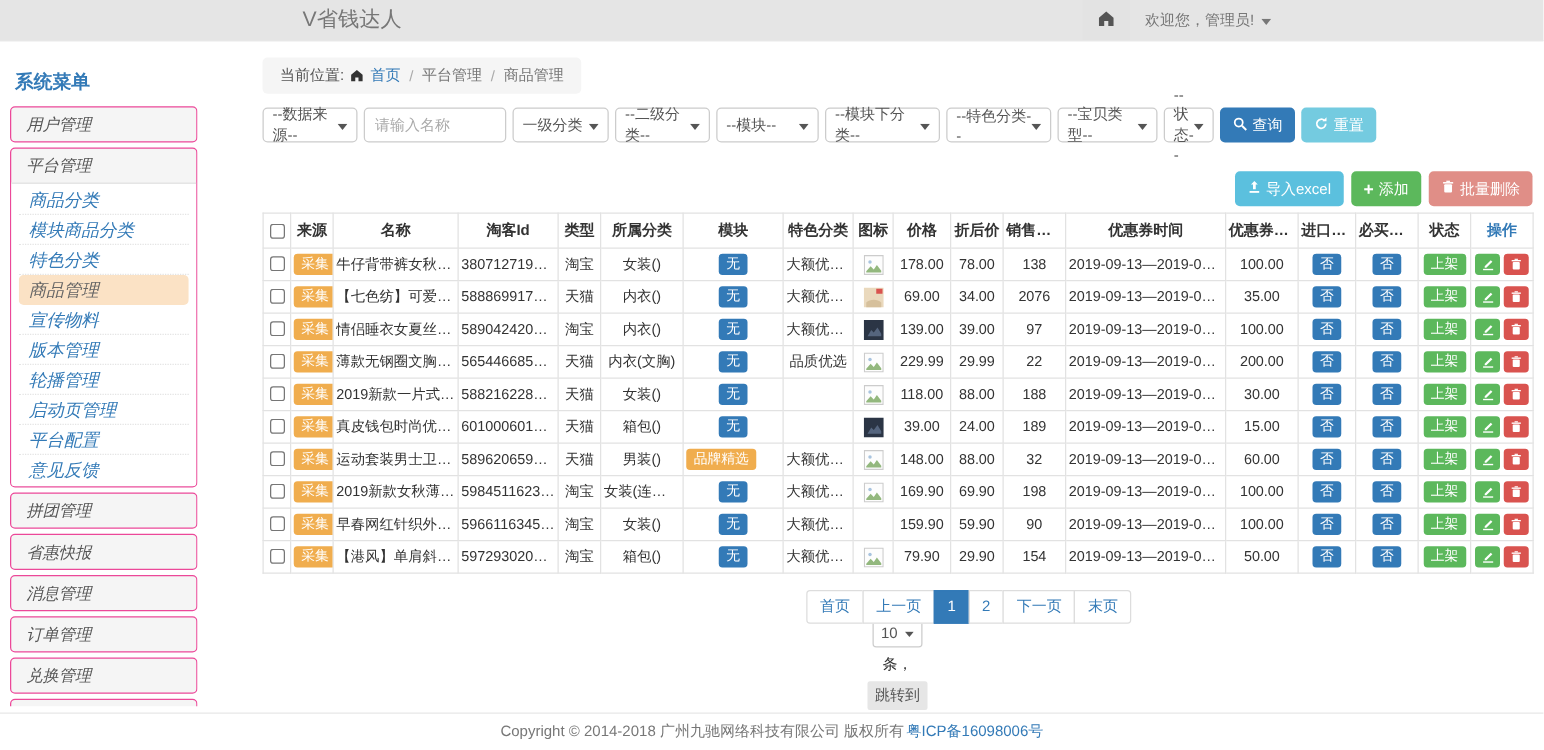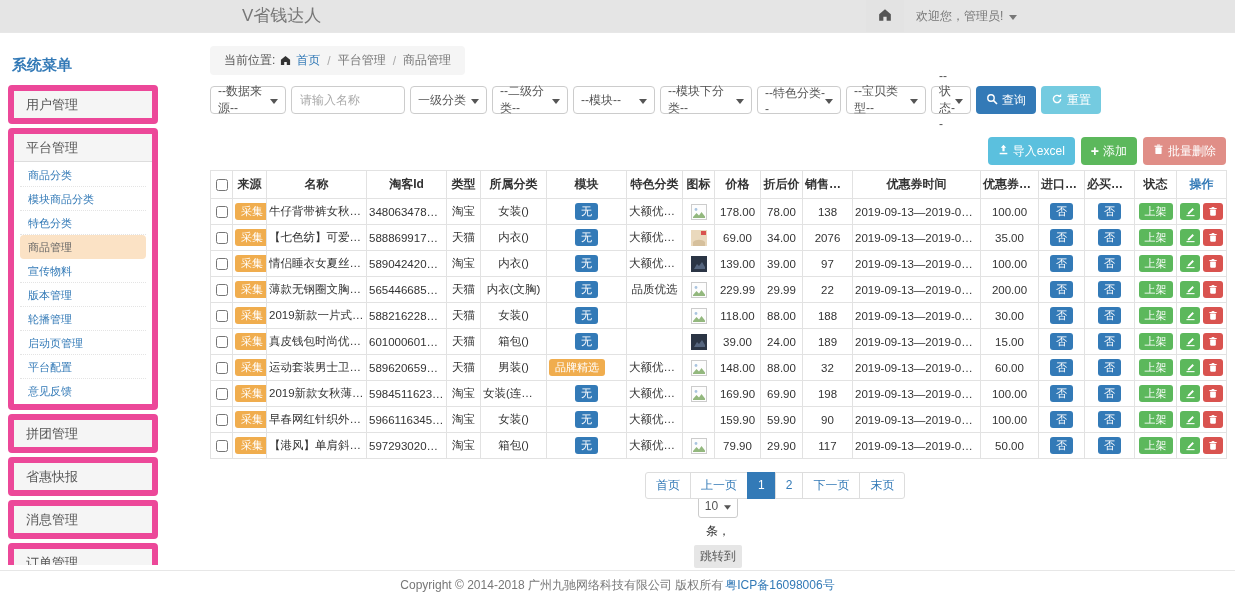--- a/index.html
+++ b/index.html
@@ -16,24 +16,24 @@
   
   .topbar{position:absolute;top:0;left:0;right:0;height:33px;background:#e5e5e5;border-bottom:1px solid #e7e7e7;}
   .brand{position:absolute;left:242px;top:0;line-height:32px;color:#777;font-size:17px;}
   .topbar-right{position:absolute;left:866px;top:0;bottom:0;display:flex;align-items:stretch;}
   .home-btn{width:38px;background:#e3e3e3;display:flex;align-items:center;justify-content:center;cursor:pointer;}
   .user-menu{display:flex;align-items:center;gap:6px;padding:0 12px;color:#777;cursor:pointer;}
 
   
   .sidebar{position:absolute;left:8px;top:52px;width:150px;height:513px;overflow:hidden;}
   .side-title{color:var(--primary);font-weight:bold;font-size:15px;padding:4px 4px 10px;}
-  .panel{border:6px solid #ec4899;border-radius:4px;margin-bottom:4px;background:#f5f5f5;overflow:hidden;}
+  .panel{border:1px solid #ec4899;border-radius:4px;margin-bottom:4px;background:#f5f5f5;overflow:hidden;font-style:italic;}
   .panel-header{height:27px;line-height:27px;padding:0 12px;font-size:13px;color:#555;cursor:pointer;}
   .panel-body{background:#fff;border-top:1px solid #ddd;padding:1px 6px;}
-  .sub-item{height:24px;line-height:24px;padding:0 8px;color:var(--link);font-size:11px;border-bottom:1px dotted #e4e4e4;cursor:pointer;white-space:nowrap;overflow:hidden;}
+  .sub-item{height:24px;line-height:24px;padding:0 8px;color:var(--link);font-size:14px;border-bottom:1px dotted #e4e4e4;cursor:pointer;white-space:nowrap;overflow:hidden;}
   .sub-item:last-child{border-bottom:none;}
   .sub-item.active{background:var(--active-bg);border-radius:4px;color:#666;border-bottom:1px dotted transparent;}
 
   
   .main{position:absolute;left:210px;top:44px;width:1016px;}
   .breadcrumb{display:inline-flex;align-items:center;gap:5px;background:#f5f5f5;border-radius:4px;padding:6px 14px;color:#777;margin-top:2px;}
   .bc-prefix{color:#555;}
   .bc-link{color:var(--link);text-decoration:none;cursor:pointer;}
   .bc-sep{color:#aaa;padding:0 2px;}
   .bc-home-icon{display:inline-flex;align-items:center;}
@@ -295,21 +295,21 @@
             <th class="col-must-buy">必买清单</th>
             <th class="col-status">状态</th>
             <th class="col-actions">操作</th>
           </tr>
         </thead>
       <tbody id="grid-body">
           <tr>
             <td class="cell-checkbox"><input class="row-check" type="checkbox" style=""></td>
             <td class="cell-source"><span class="badge badge-warning">采集</span></td>
             <td class="cell-name">牛仔背带裤女秋装减龄...</td>
-            <td class="cell-taoke-id">348063478649</td>
+            <td class="cell-taoke-id">380712719076</td>
             <td class="cell-type">淘宝</td>
             <td class="cell-category">女装()</td>
             <td class="cell-module"><span class="badge badge-primary">无</span></td>
             <td class="cell-feature">大额优惠券</td>
             <td class="cell-icon"><svg class="thumb" viewBox="0 0 16 16">
                 <rect x="0.5" y="0.5" width="15" height="15" fill="#fdfdfd" stroke="#ccc"></rect>
                 <circle cx="5" cy="5.5" r="1.4" fill="#a9c4df"></circle>
                 <path d="M2 13l3.5-4 2.5 2.5L10.5 8l3.5 4.5V14H2z" fill="#93b87e"></path>
               </svg></td>
             <td class="cell-price">178.00</td>
@@ -616,21 +616,21 @@
             <td class="cell-category">箱包()</td>
             <td class="cell-module"><span class="badge badge-primary">无</span></td>
             <td class="cell-feature">大额优惠券</td>
             <td class="cell-icon"><svg class="thumb" viewBox="0 0 16 16">
                 <rect x="0.5" y="0.5" width="15" height="15" fill="#fdfdfd" stroke="#ccc"></rect>
                 <circle cx="5" cy="5.5" r="1.4" fill="#a9c4df"></circle>
                 <path d="M2 13l3.5-4 2.5 2.5L10.5 8l3.5 4.5V14H2z" fill="#93b87e"></path>
               </svg></td>
             <td class="cell-price">79.90</td>
             <td class="cell-discount-price">29.90</td>
-            <td class="cell-sales-count">117</td>
+            <td class="cell-sales-count">154</td>
             <td class="cell-coupon-time">2019-09-13—2019-09-18</td>
             <td class="cell-coupon-amount">50.00</td>
             <td class="cell-import-select"><span class="badge badge-primary clickable">否</span></td>
             <td class="cell-must-buy"><span class="badge badge-primary clickable">否</span></td>
             <td class="cell-status"><span class="badge badge-success clickable">上架</span></td>
             <td class="cell-actions"><button class="act-btn act-edit">
                 <svg width="11" height="11" viewBox="0 0 12 12">
                   <path d="M3 7.6L8.3 2.3l1.4 1.4L4.4 9H3z" fill="#fff"></path>
                   <rect x="1.6" y="9.9" width="8.8" height="1.2" fill="#fff"></rect>
                 </svg>

